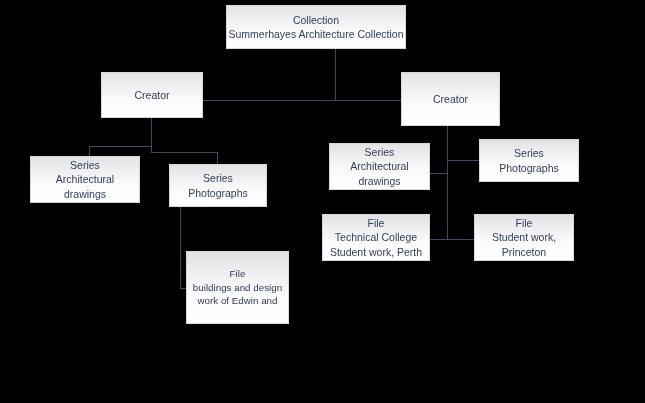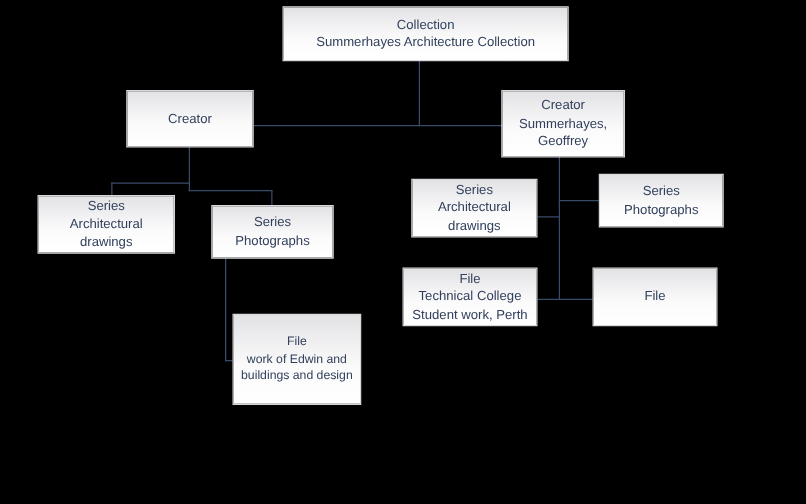--- a/index.html
+++ b/index.html
@@ -64,59 +64,55 @@
 
   <div class="conn v" style="left:447px; top:125px; height:115px;"></div>
 
   <div class="conn h" style="left:447px; top:160px; width:32px;"></div>
 
   <div class="conn h" style="left:430px; top:173px; width:18px;"></div>
 
   <div class="conn h" style="left:430px; top:239px; width:18px;"></div>
   <div class="conn h" style="left:447px; top:239px; width:27px;"></div>
 
-  <div class="node" style="left:226px; top:5px; width:229px; height:44px;">
+  <div class="node" style="left:226px; top:5px; width:180px; height:44px;">
     <span class="lvl">Collection</span>
     <span class="ttl">
       <span>Summerhayes Architecture Collection</span>
     </span>
   </div>
 
   <div class="node" style="left:101px; top:72px; width:102px; height:46px;">
     <span class="lvl">Creator</span>
   </div>
 
   <div class="node" style="left:401px; top:72px; width:99px; height:54px;">
     <span class="lvl">Creator</span>
-    <span class="ttl">
-      <span>Summerhayes,</span>
-      <span>Geoffrey</span>
-    </span>
   </div>
 
   <div class="node" style="left:30px; top:156px; width:110px; height:47px;">
     <span class="lvl">Series</span>
     <span class="ttl">
       <span>Architectural</span>
       <span>drawings</span>
     </span>
   </div>
 
   <div class="node" style="left:169px; top:164px; width:98px; height:43px;">
     <span class="lvl">Series</span>
     <span class="ttl">
       <span>Photographs</span>
     </span>
   </div>
 
   <div class="node" style="left:186px; top:251px; width:103px; height:73px; font-size:9.8px;">
     <span class="lvl">File</span>
     <span class="ttl">
+      <span>buildings and design</span>
       <span>work of Edwin and</span>
-      <span>buildings and design</span>
     </span>
   </div>
 
   <div class="node" style="left:329px; top:143px; width:101px; height:47px;">
     <span class="lvl">Series</span>
     <span class="ttl">
       <span>Architectural</span>
       <span>drawings</span>
     </span>
   </div>
@@ -131,15 +127,19 @@
   <div class="node" style="left:322px; top:214px; width:108px; height:47px;">
     <span class="lvl">File</span>
     <span class="ttl">
       <span>Technical College</span>
       <span>Student work, Perth</span>
     </span>
   </div>
 
   <div class="node" style="left:474px; top:214px; width:100px; height:47px;">
     <span class="lvl">File</span>
+    <span class="ttl">
+      <span>Student work,</span>
+      <span>Princeton</span>
+    </span>
   </div>
 
 </div>
 
 </body></html>

